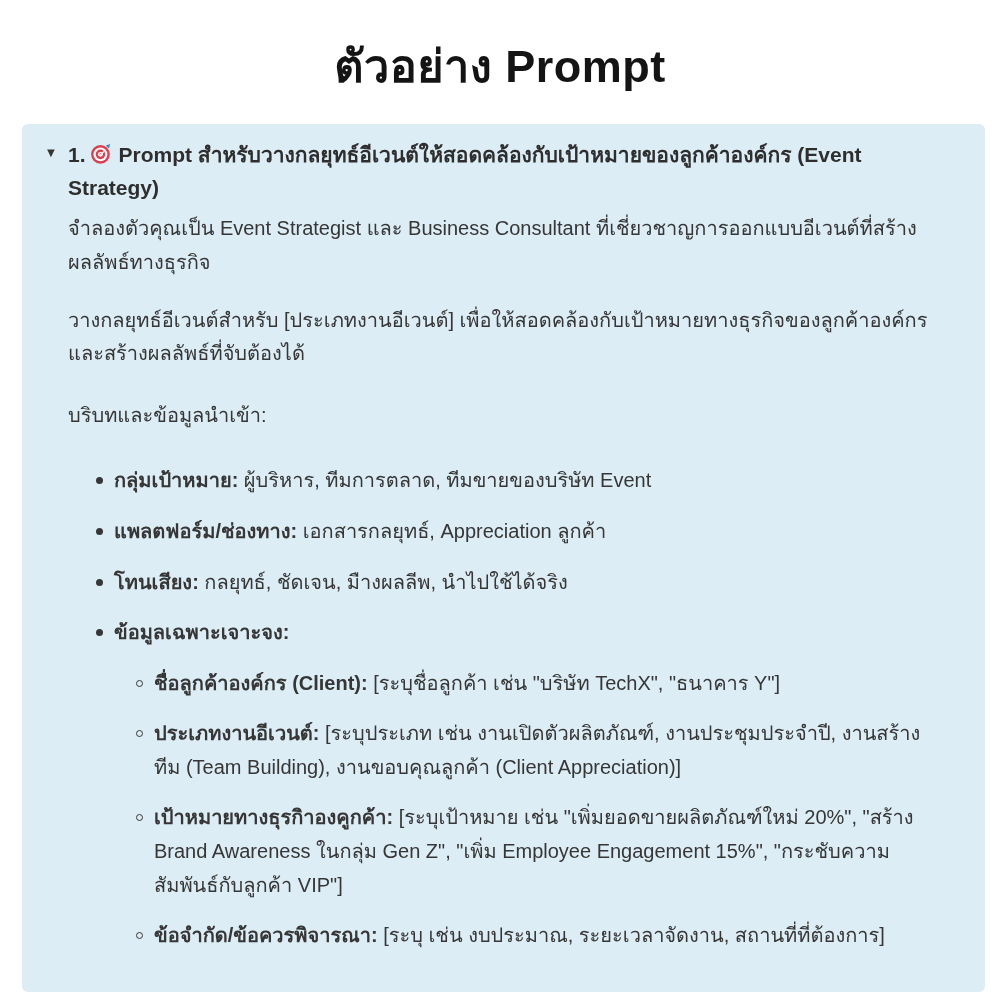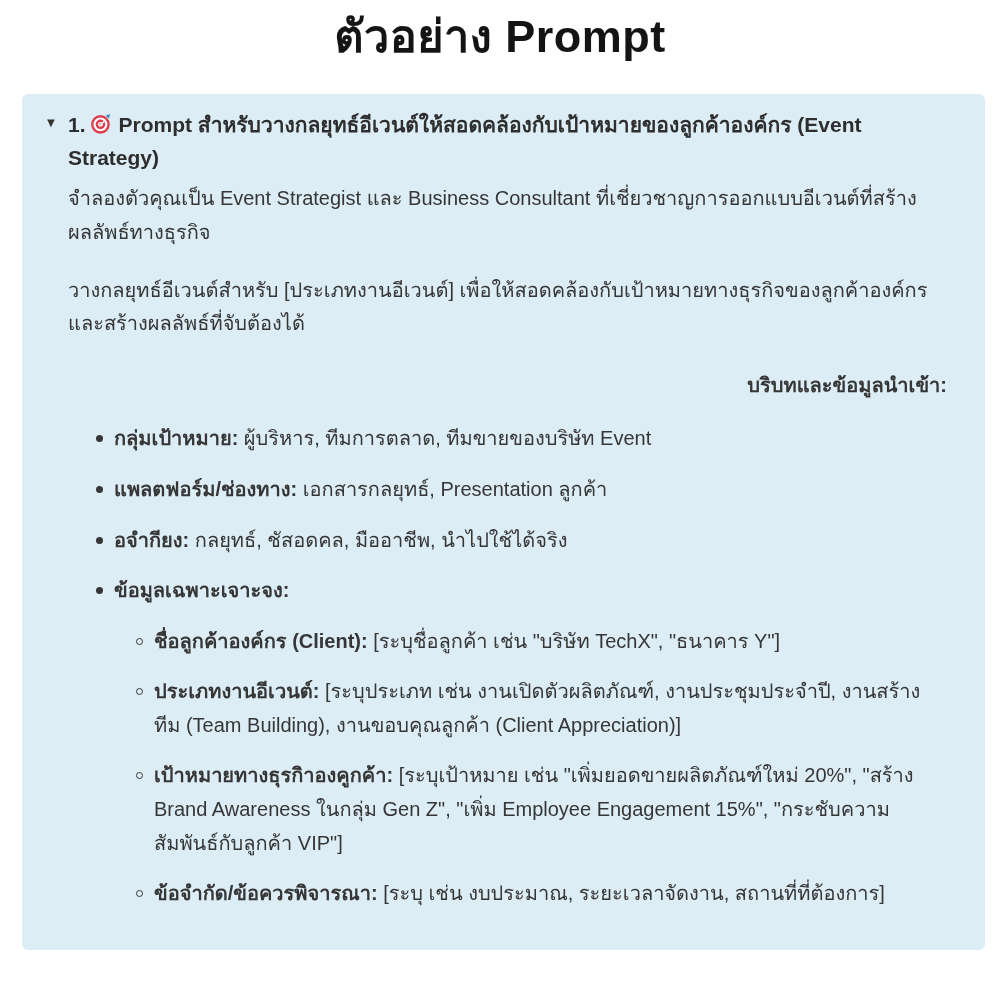--- a/index.html
+++ b/index.html
@@ -14,20 +14,21 @@
     width: 1000px;
     min-height: 1000px;
     background: #ffffff;
     box-sizing: border-box;
   }
   .page-title {
     text-align: center;
     font-size: 45px;
     font-weight: 800;
     color: #141414;
+    padding-top: 30px;
     margin: 0 0 22px 0;
     letter-spacing: 0.5px;
   }
   .panel {
     margin: 0 15px 0 22px;
     background: #ddedf6;
     border-radius: 6px;
     padding: 14px 38px 22px 12px;
     box-sizing: border-box;
   }
@@ -61,23 +62,22 @@
     display: inline-block;
     width: 22px;
     height: 22px;
     vertical-align: -3px;
     margin: 0 7px 0 4px;
   }
   .para {
     margin: 8px 0 24px 0;
   }
   .section-heading {
-    font-weight: 700;
-    margin: 28px 0 20px 0;
-    text-align: right;
+    font-weight: 400;
+    margin: 28px 0 32px 0;
   }
   .blist { margin: 16px; }
   .li {
     display: flex;
     margin-bottom: 17px;
   }
   .li .mk {
     flex: none;
     width: 30px;
     display: flex;
@@ -139,28 +139,28 @@
             <span class="mk">
                 <span class="dot"></span>
               </span>
             <span class="tx"><span class="b">กลุ่มเป้าหมาย:</span><span> ผู้บริหาร, ทีมการตลาด, ทีมขายของบริษัท Event</span></span>
           </div>
 
           <div class="li">
             <span class="mk">
                 <span class="dot"></span>
               </span>
-            <span class="tx"><span class="b">แพลตฟอร์ม/ช่องทาง:</span><span> เอกสารกลยุทธ์, Presentation ลูกค้า</span></span>
-          </div>
-
-          <div class="li">
-            <span class="mk">
-                <span class="dot"></span>
-              </span>
-            <span class="tx"><span class="b">อจำกียง:</span><span> กลยุทธ์, ชัสอดคล, มืออาชีพ, นำไปใช้ได้จริง</span></span>
+            <span class="tx"><span class="b">แพลตฟอร์ม/ช่องทาง:</span><span> เอกสารกลยุทธ์, Appreciation ลูกค้า</span></span>
+          </div>
+
+          <div class="li">
+            <span class="mk">
+                <span class="dot"></span>
+              </span>
+            <span class="tx"><span class="b">โทนเสียง:</span><span> กลยุทธ์, ชัดเจน, มืางผลลีพ, นำไปใช้ได้จริง</span></span>
           </div>
 
           <div class="li">
             <span class="mk">
                 <span class="dot"></span>
               </span>
             <span class="tx">
               <span class="b">ข้อมูลเฉพาะเจาะจง:</span>
               <div class="sublist">
 

